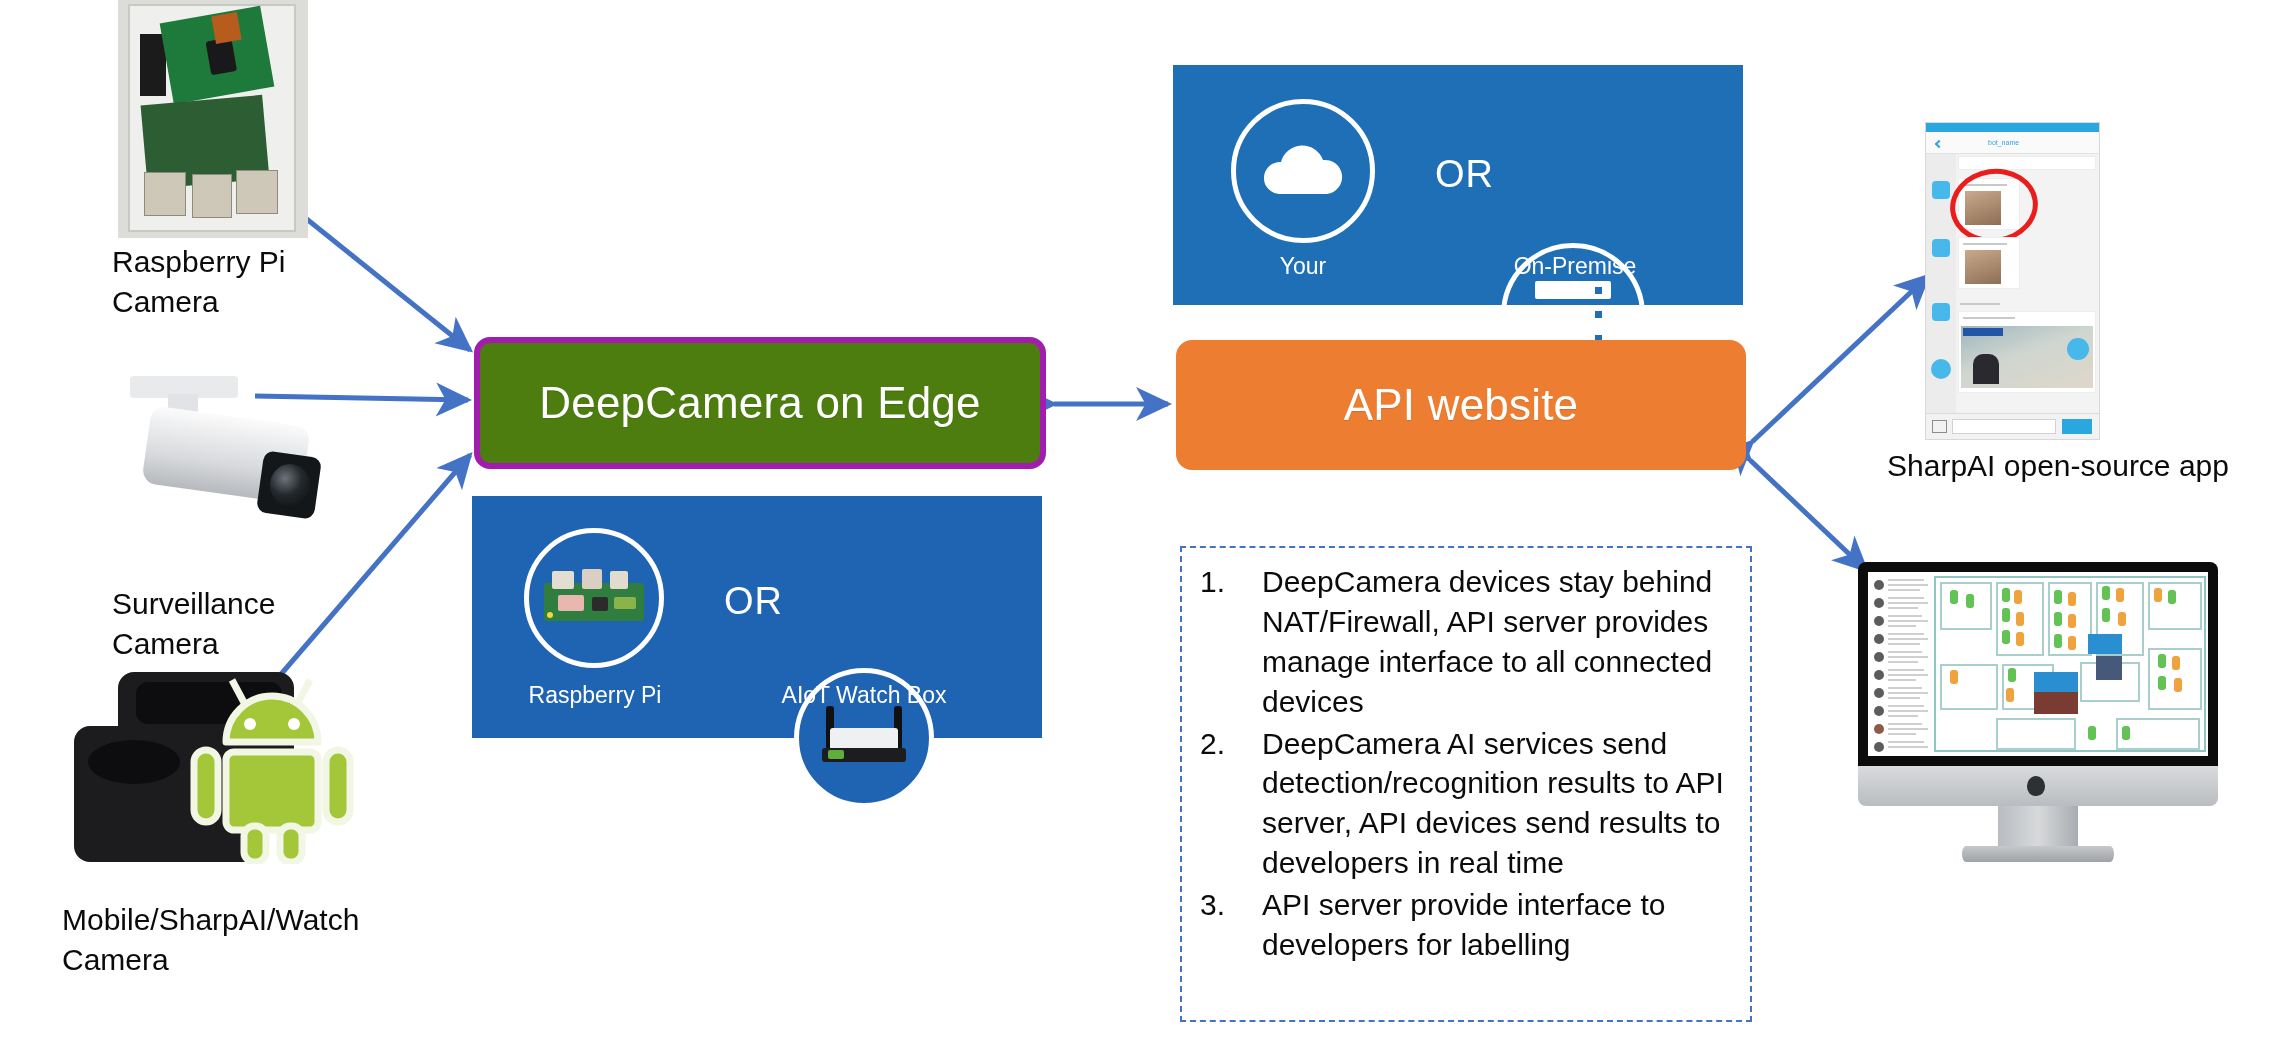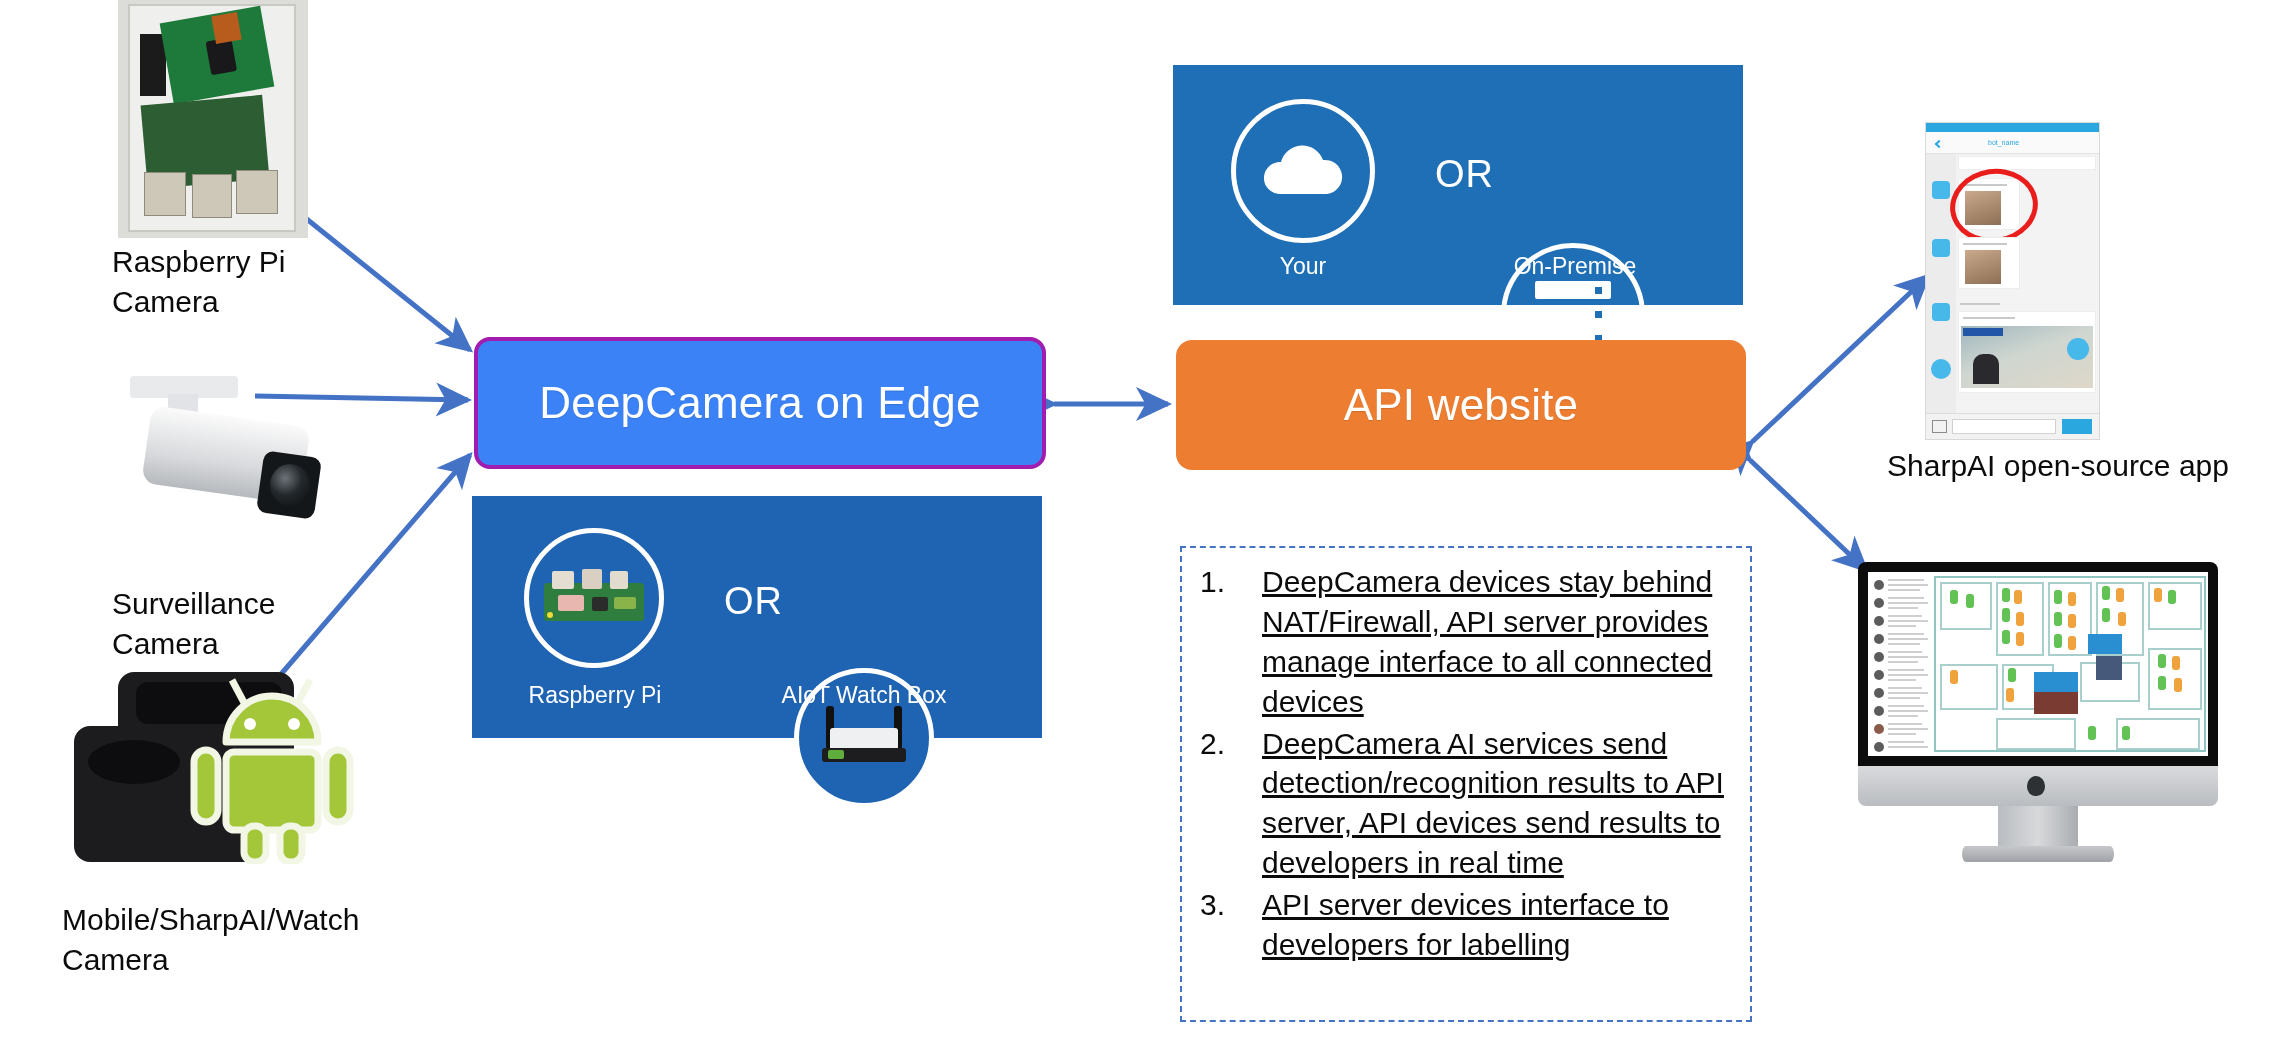--- a/index.html
+++ b/index.html
@@ -23,22 +23,22 @@
   
   .proc-box {
     border-radius: 16px;
     display: flex; align-items: center; justify-content: center;
     color: #ffffff;
     font-size: 44px;
     letter-spacing: .2px;
     text-shadow: 0 1px 1px rgba(0,0,0,.12);
   }
   .deepcam {
-    background: #3b82f6;
-    border: 4px solid #a21caf;
+    background: #4d7c0f;
+    border: 6px solid #a21caf;
   }
   .apiserver {
     background: #ED7D31;
   }
 
   
   .panel-blue { background: #1F6FB6; }
   .panel-dark { background: #1F63B3; }
 
   .circ {
@@ -60,21 +60,21 @@
     border: 2px dashed #4472C4;
     background: #ffffff;
   }
   .note-list { padding: 14px 10px 10px 18px; }
   .note-item {
     display: flex;
     font-size: 30px; line-height: 1.33; color: #0b0b0b;
     margin-bottom: 2px;
   }
   .note-num { width: 62px; flex: 0 0 62px; }
-  .note-txt { flex: 1; text-decoration: underline; }
+  .note-txt { flex: 1; }
 
   
   #arrows { position:absolute; left:0; top:0; width:2292px; height:1062px; pointer-events:none; }
 
   
   .pic { position:absolute; overflow:hidden; }
 
   
   .rpi-photo { background:#dcdcd8; }
   .rpi-case { position:absolute; background:#efefed; border:2px solid #c9c9c4; }
@@ -275,21 +275,21 @@
       <div class="note-item">
         <span class="note-num">1.</span>
         <span class="note-txt">DeepCamera devices stay behind NAT/Firewall, API server provides manage interface to all connected devices</span>
       </div>
       <div class="note-item">
         <span class="note-num">2.</span>
         <span class="note-txt"> DeepCamera AI services send detection/recognition results to API server, API devices send results to developers in real time</span>
       </div>
       <div class="note-item">
         <span class="note-num">3.</span>
-        <span class="note-txt">API server devices interface to developers for labelling</span>
+        <span class="note-txt">API server provide interface to developers for labelling</span>
       </div>
     </div>
   </div>
 
   <div class="app-frame" style="left:1925px; top:122px; width:175px; height:318px;">
     <div class="app-status" style="top:0; height:9px;"></div>
     <div class="app-nav" style="top:9px; height:22px;">
       <div class="app-nav-title" style="left:62px; top:7px;">bot_name</div>
       <div style="position:absolute;left:10px;top:9px;width:6px;height:6px;border-left:2px solid #2ba7e0;border-bottom:2px solid #2ba7e0;transform:rotate(45deg);"></div>
     </div>

